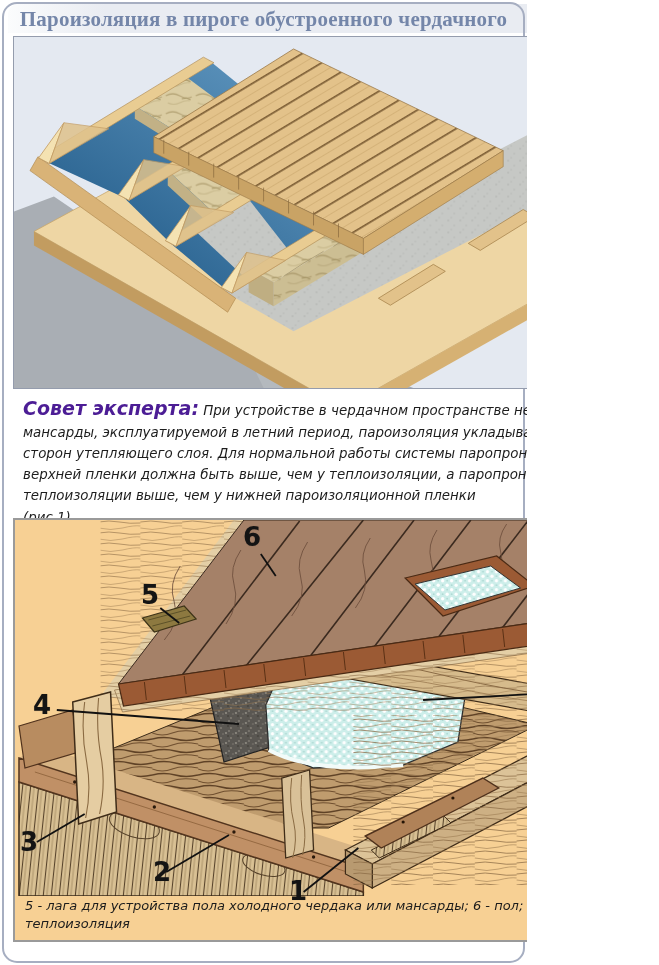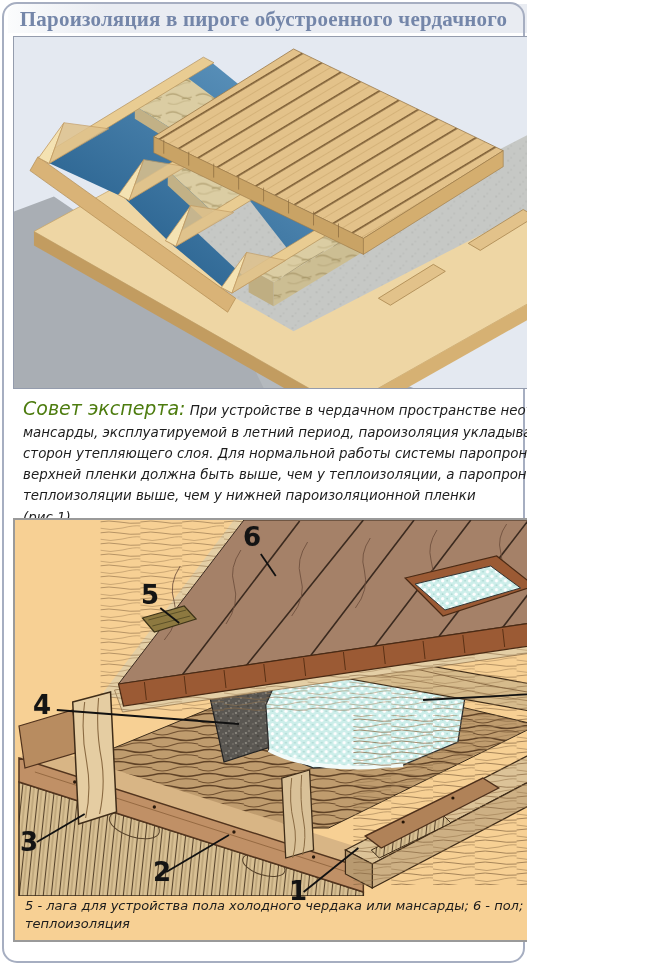--- a/index.html
+++ b/index.html
@@ -6,21 +6,21 @@
   .page{position:relative;width:527px;height:965px;background:#fff;font-family:"DejaVu Sans",sans-serif;overflow:hidden;}
   .frame{position:absolute;left:2px;top:2px;right:2px;bottom:2px;border:2px solid #a6aec1;border-radius:15px;pointer-events:none;}
   .title-band{position:absolute;left:8px;top:4px;width:643px;height:29px;
     background:linear-gradient(90deg,#fbfcfd,#e9ecf2 15%,#e9ecf2 85%,#fbfcfd);border-radius:10px 10px 0 0;}
   .page-title{position:absolute;left:0;top:7px;width:100%;text-align:center;
     font-family:"Liberation Serif","DejaVu Serif",serif;font-weight:bold;font-size:21px;color:#7486a9;letter-spacing:.2px;}
   .panel1{position:absolute;left:13px;top:36px;width:632px;height:353px;border:1px solid #949cad;box-sizing:border-box;background:#e4e9f1;}
   .panel1 svg{display:block;}
   .advice{position:absolute;left:13px;top:392px;width:632px;padding:2px 6px 0 10px;box-sizing:border-box;
     font-style:italic;font-size:13.4px;line-height:1.55;color:#1d1d1d;}
-  .advice .lbl{font-weight:normal;font-size:19px;font-style:italic;color:#4d7c0f;}
+  .advice .lbl{font-weight:bold;font-size:19px;font-style:italic;color:#4c1d95;}
   .figref-row{display:flex;align-items:center;gap:10px;margin-top:1px;}
   .figref-row .rule{width:408px;height:1px;background:#a8a8a8;margin-top:3px;}
   .advice p.second{margin:4px 0 0 0;}
   .panel2{position:absolute;left:13px;top:518px;width:632px;height:424px;border:2px solid #9a9a9a;box-sizing:border-box;background:#f7d094;}
   .panel2 svg{display:block;}
   .callout{position:absolute;width:26px;text-align:center;font-weight:bold;font-size:26px;color:#141414;
     font-family:"DejaVu Sans",sans-serif;text-shadow:0 0 1px rgba(0,0,0,.25);}
   .caption{padding:1px 10px 0 10px;font-style:italic;font-size:13px;line-height:1.42;color:#1c1c1c;}
 </style>
 </head>

